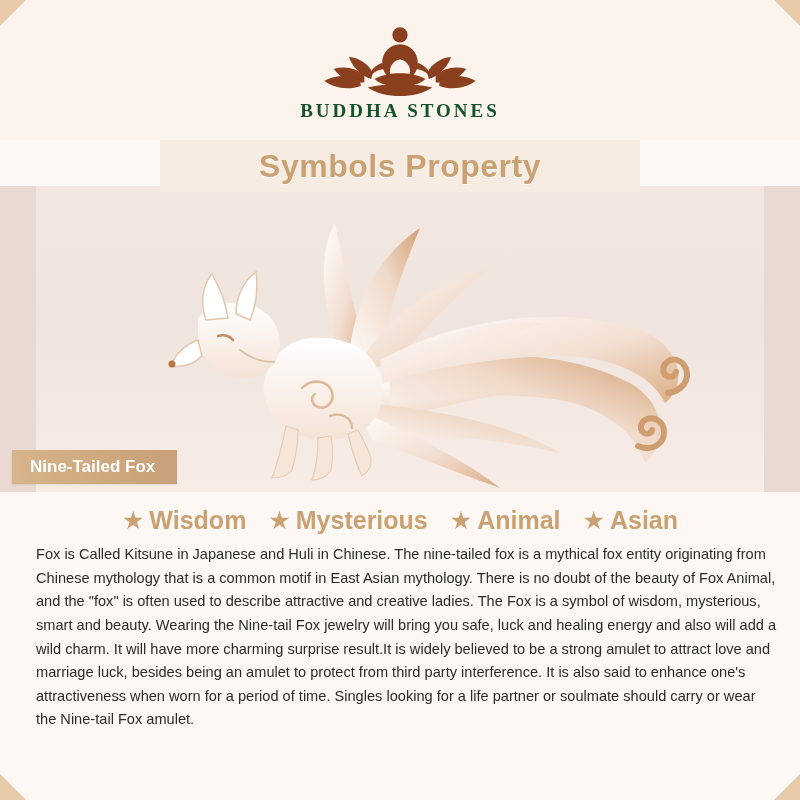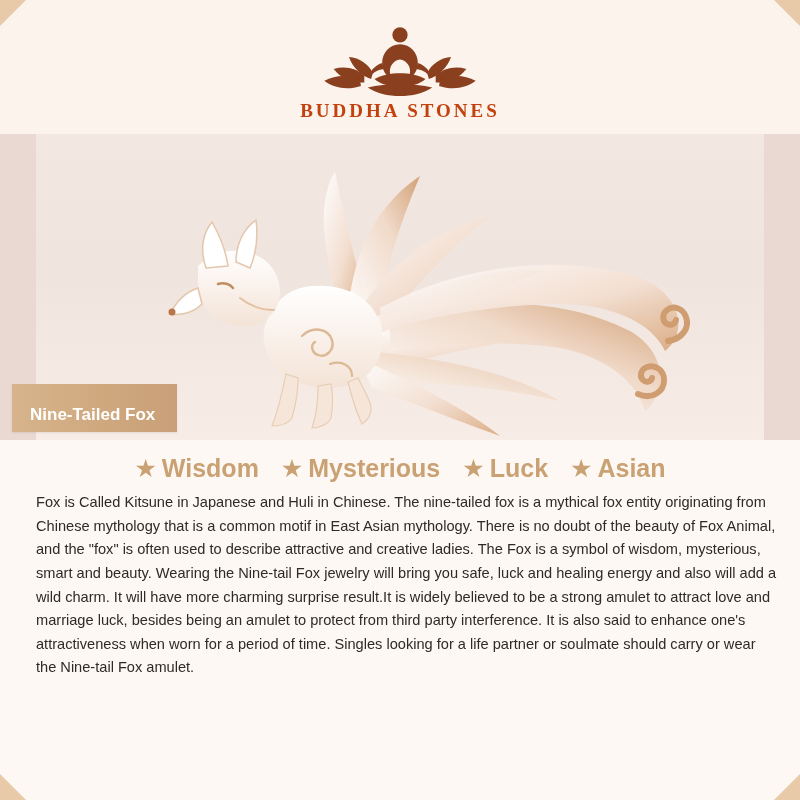--- a/index.html
+++ b/index.html
@@ -65,21 +65,21 @@
   .logo-mark {
     width: 170px;
     height: 82px;
     display: block;
   }
   .brand-name {
     margin-top: 2px;
     font-family: "Liberation Serif", serif;
     font-size: 19px;
     letter-spacing: 3px;
-    color: #c2410c;
+    color: #14532d;
     font-weight: 700;
   }
 
   
   .title-bar {
     position: relative;
     width: 480px;
     margin: 0 auto;
     height: 52px;
     background: #f6ece2;
@@ -122,21 +122,21 @@
     top: 2px;
     transform: translateX(-50%);
   }
 
   
   .caption-ribbon {
     position: absolute;
     left: 12px;
     bottom: 8px;
     height: 34px;
-    padding: 14px 22px 0 18px;
+    padding: 0 22px 0 18px;
     display: flex;
     align-items: center;
     background: linear-gradient(90deg, #d7b48c 0%, #cfa87e 55%, #c9a079 100%);
     color: #ffffff;
     font-size: 17px;
     font-weight: 700;
     z-index: 6;
     box-shadow: 0 1px 2px rgba(0,0,0,0.08);
   }
 
@@ -211,20 +211,23 @@
           <path d="M142 78 c14 1 28 -5 36 -16 c-13 -4 -27 -1 -36 8 z"></path>
           <path d="M146 82 c15 5 32 3 43 -6 c-13 -7 -29 -8 -42 -1 z"></path>
 
           <path d="M62 84 c10 7 24 10 38 10 c14 0 28 -3 38 -10 c-11 -3 -24 -4 -38 -4 c-14 0 -27 1 -38 4 z"></path>
         </g>
       </svg>
     </span>
     <div class="brand-name">BUDDHA STONES</div>
   </div>
 
+  <div class="title-bar">
+    <span class="title-text">Symbols Property</span>
+  </div>
 
   <div class="hero">
     <div class="hero-bg-left"></div>
     <div class="hero-bg-right"></div>
 
     <svg class="fox-svg" width="620" height="300" viewBox="0 0 620 300" xmlns="http://www.w3.org/2000/svg">
       <defs>
         <linearGradient id="tailGrad" x1="0" y1="0" x2="1" y2="1">
           <stop offset="0%" stop-color="#ffffff" stop-opacity="0.95"></stop>
           <stop offset="55%" stop-color="#f3ded0" stop-opacity="0.95"></stop>
@@ -285,21 +288,21 @@
     <div class="attr">
       <span class="star">★</span>
       <span class="attr-label">Wisdom</span>
     </div>
     <div class="attr">
       <span class="star">★</span>
       <span class="attr-label">Mysterious</span>
     </div>
     <div class="attr">
       <span class="star">★</span>
-      <span class="attr-label">Luck</span>
+      <span class="attr-label">Animal</span>
     </div>
     <div class="attr">
       <span class="star">★</span>
       <span class="attr-label">Asian</span>
     </div>
   </div>
 
   <div class="body-copy">Fox is Called Kitsune in Japanese and Huli in Chinese. The nine-tailed fox is a mythical fox entity originating from Chinese mythology that is a common motif in East Asian mythology. There is no doubt of the beauty of Fox Animal, and the "fox" is often used to describe attractive and creative ladies. The Fox is a symbol of wisdom, mysterious, smart and beauty. Wearing the Nine-tail Fox jewelry will bring you safe, luck and healing energy and also will add a wild charm. It will have more charming surprise result.It is widely believed to be a strong amulet to attract love and marriage luck, besides being an amulet to protect from third party interference. It is also said to enhance one's attractiveness when worn for a period of time. Singles looking for a life partner or soulmate should carry or wear the Nine-tail Fox amulet.</div>
 
   <div class="footer-space"></div>

